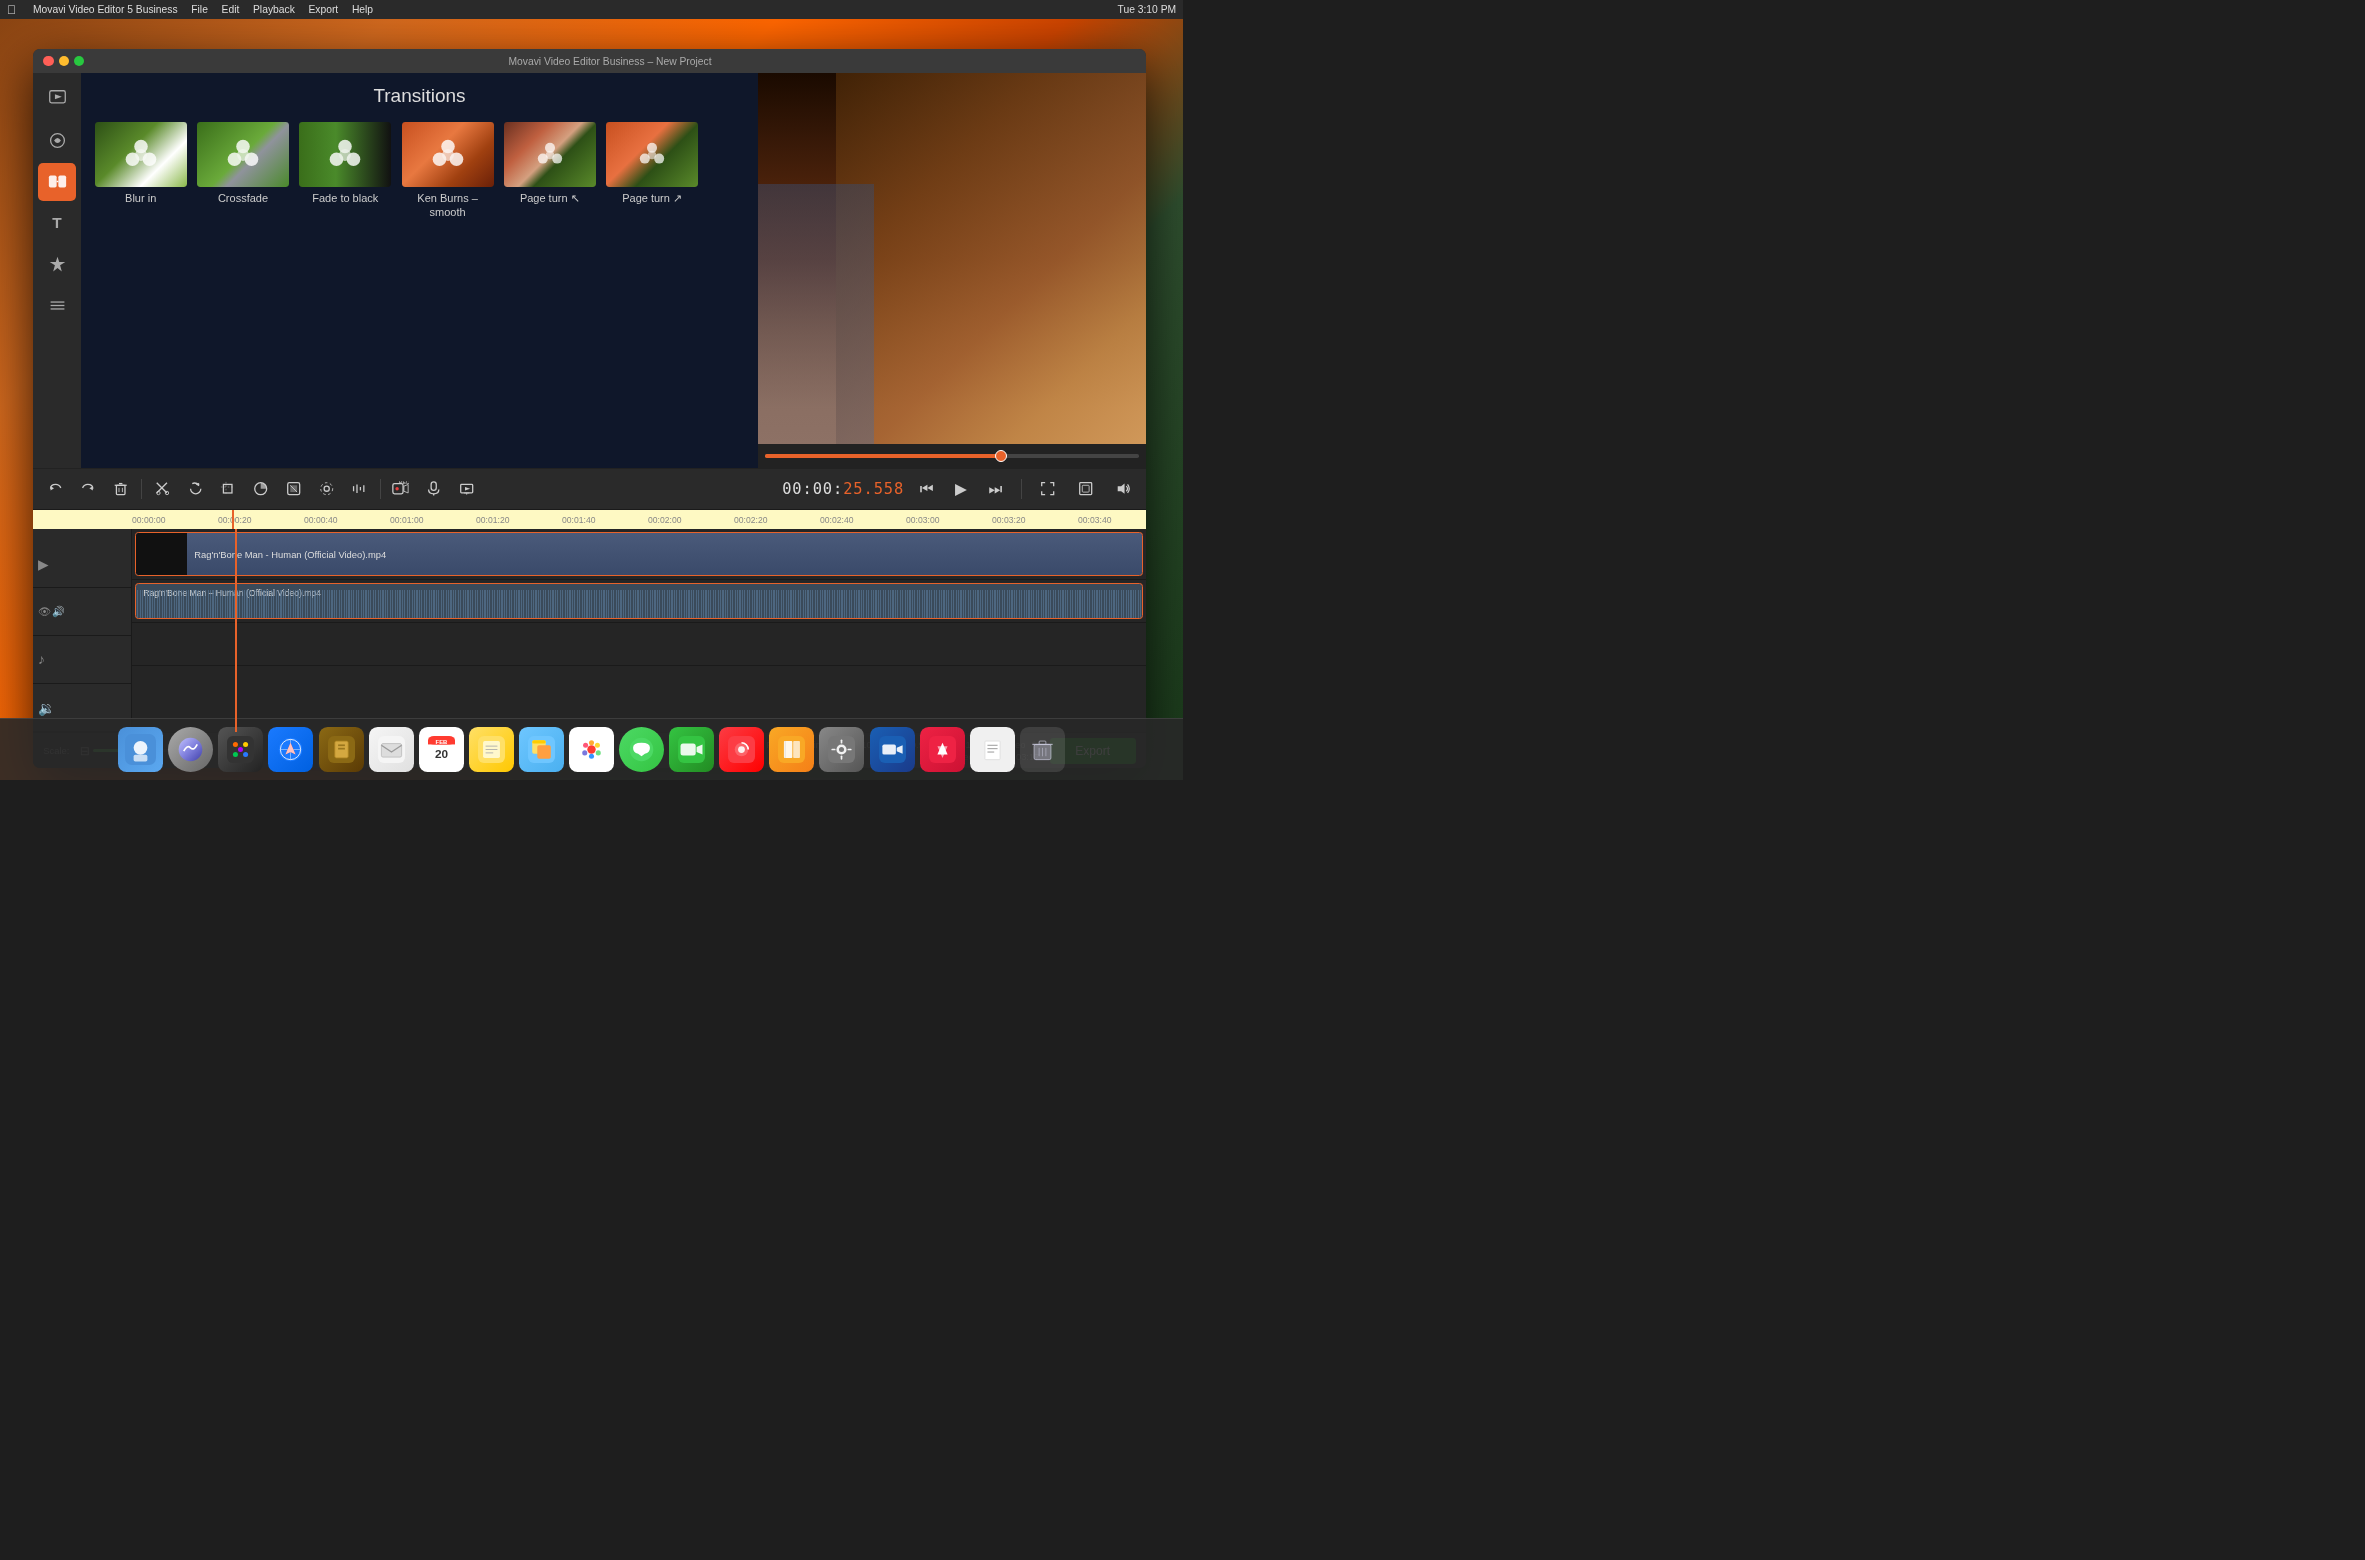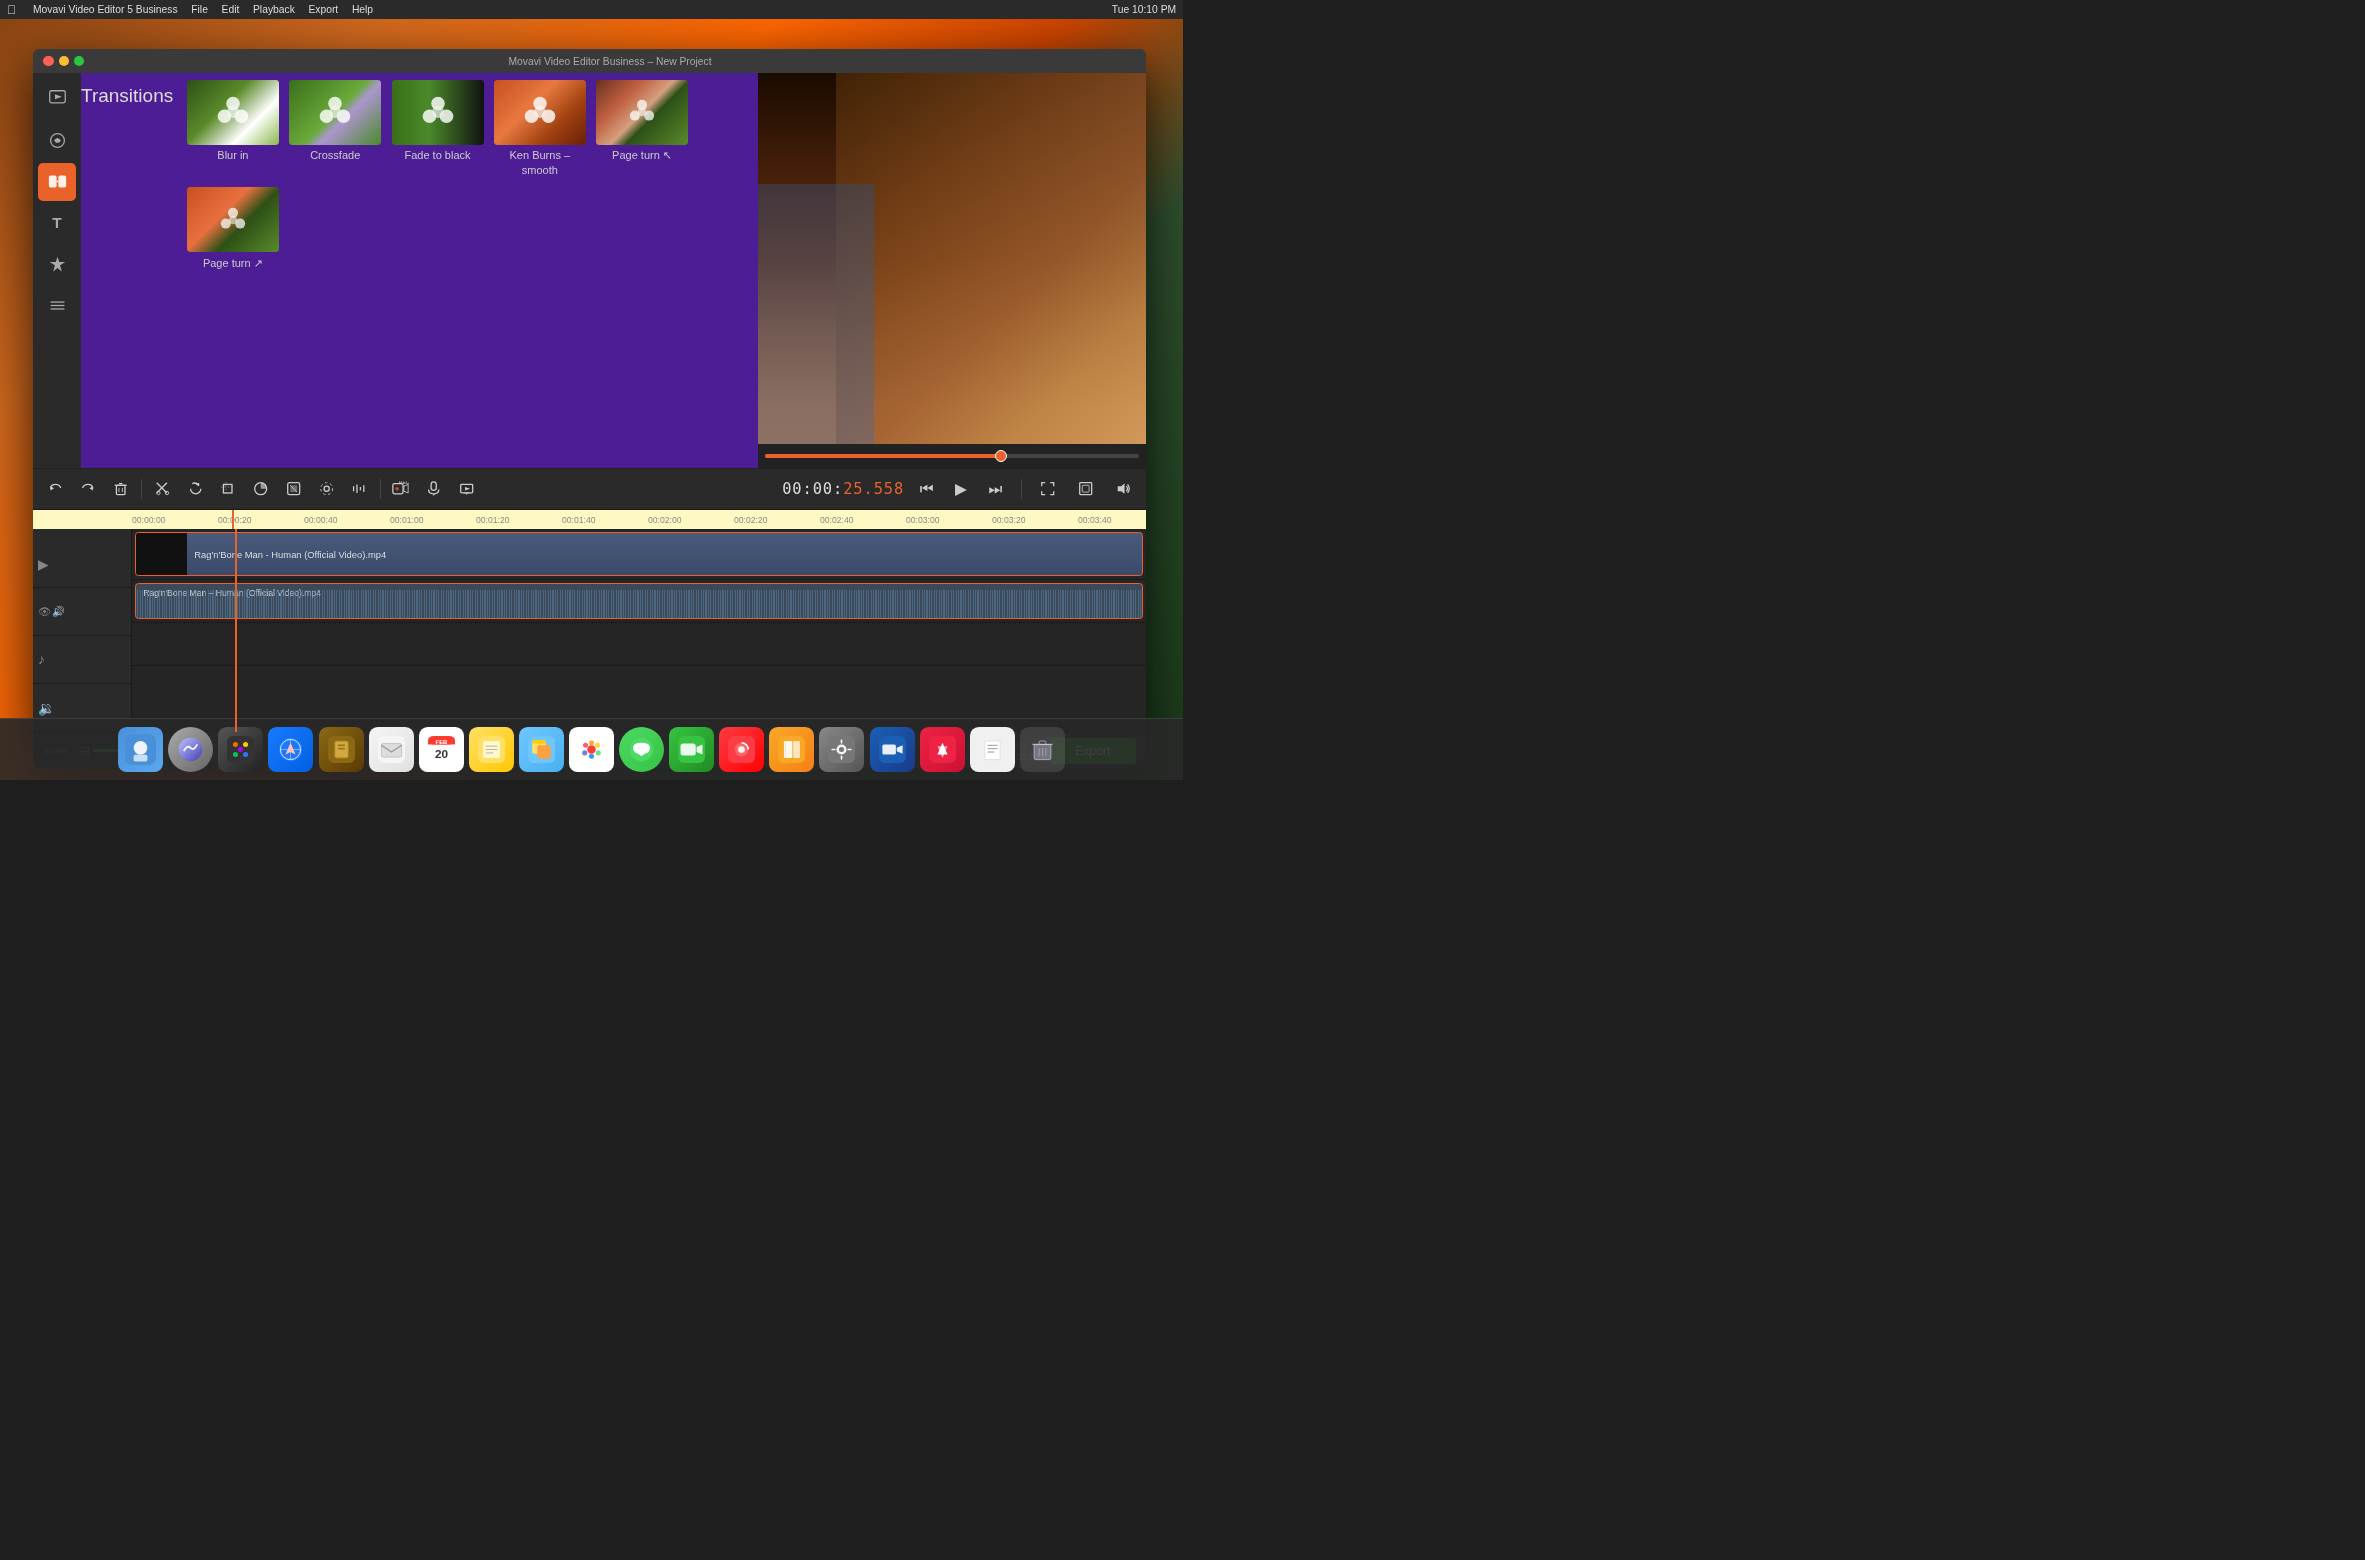--- a/index.html
+++ b/index.html
@@ -125,22 +125,23 @@
     
     .panel-area {
       display: flex;
       flex: 1;
       overflow: hidden;
     }
 
     
     .transitions-panel {
       width: 677px;
-      background: #4c1d95;
-      display: flex;
+      background: #0f172a;
+      display: flex;
+      flex-direction: column;
       flex-shrink: 0;
     }
     .transitions-title {
       text-align: center;
       font-size: 19px;
       color: #ddd;
       padding: 12px 0 8.6px;
       font-weight: 300;
     }
     .transitions-body {
@@ -602,21 +603,21 @@
 
 <div class="menubar">
   <span class="menubar-apple"></span>
   <span class="menubar-item">Movavi Video Editor 5 Business</span>
   <span class="menubar-item">File</span>
   <span class="menubar-item">Edit</span>
   <span class="menubar-item">Playback</span>
   <span class="menubar-item">Export</span>
   <span class="menubar-item">Help</span>
   <div class="menubar-right">
-    <span>Tue 10:10 PM</span>
+    <span>Tue 3:10 PM</span>
   </div>
 </div>
 
 <div class="desktop">
 
   <div class="app-window">
 
     <div class="titlebar">
       <div class="traffic-lights">
         <div class="traffic-light tl-close"></div>

